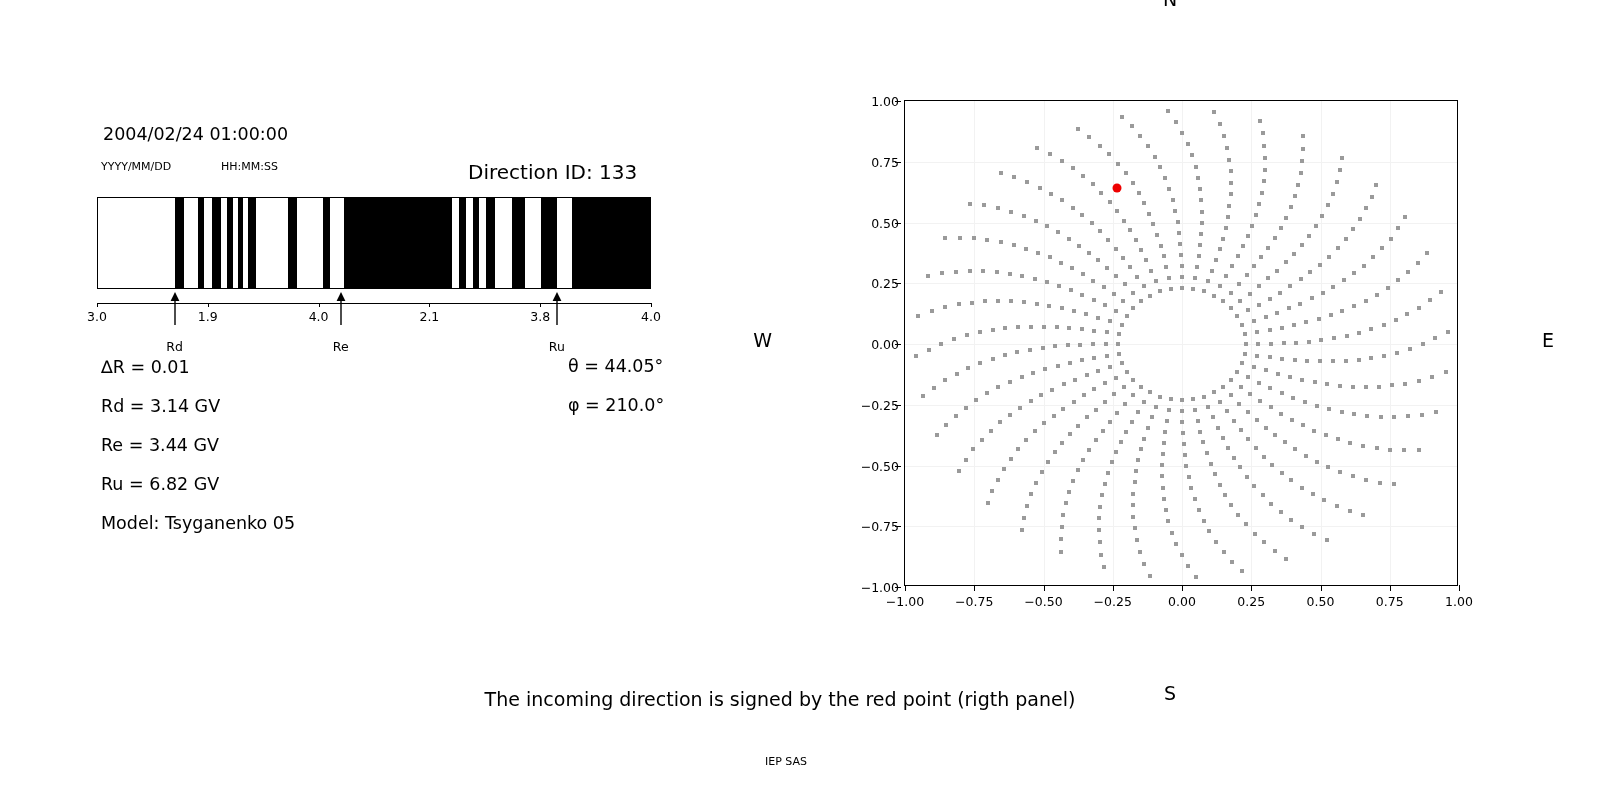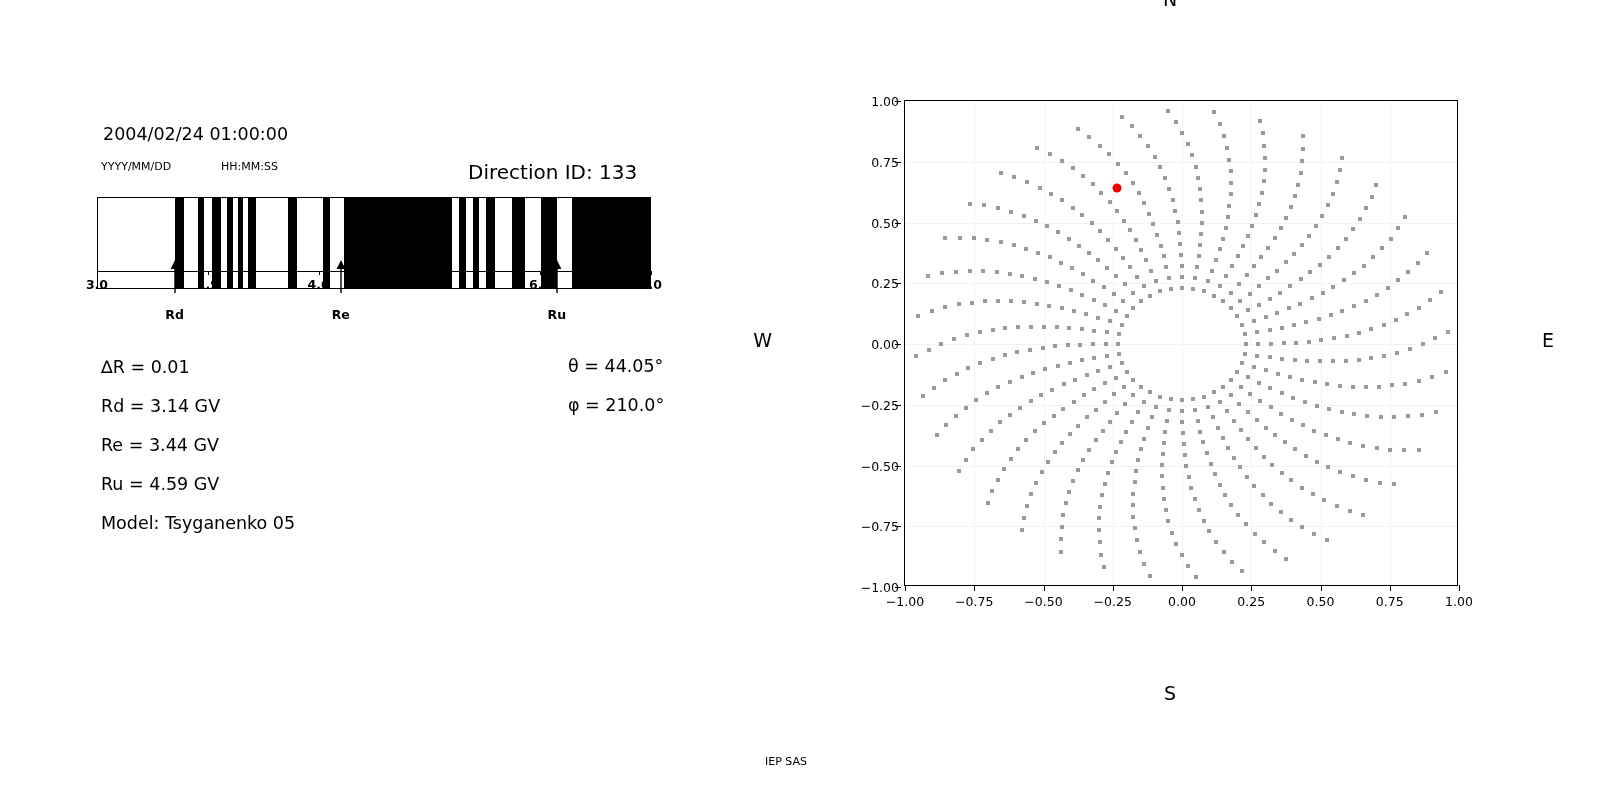--- a/index.html
+++ b/index.html
@@ -51,22 +51,22 @@
   .band {
     position: absolute;
     top: 0;
     height: 100%;
     background: #000000;
   }
 
   
   #spectrum-axis {
     position: absolute;
-    left: 97px; top: 271px;
-    width: 554px; height: 60px; font-weight: bold;
+    left: 97px; top: 303px;
+    width: 554px; height: 60px;
   }
   .axis-line {
     position: absolute;
     left: 0; top: 0;
     width: 100%; height: 1px;
     background: #000;
   }
   .axis-tick {
     position: absolute;
     top: 0;
@@ -236,21 +236,21 @@
     <div class="axis-line"></div>
   <div class="axis-tick" style="left: 0px;"></div>
       <div class="axis-tick-label" style="left: 0px;">3.0</div>
       <div class="axis-tick" style="left: 110.8px;"></div>
       <div class="axis-tick-label" style="left: 110.8px;">1.9</div>
       <div class="axis-tick" style="left: 221.6px;"></div>
       <div class="axis-tick-label" style="left: 221.6px;">4.0</div>
       <div class="axis-tick" style="left: 332.4px;"></div>
       <div class="axis-tick-label" style="left: 332.4px;">2.1</div>
       <div class="axis-tick" style="left: 443.2px;"></div>
-      <div class="axis-tick-label" style="left: 443.2px;">6.8</div>
+      <div class="axis-tick-label" style="left: 443.2px;">3.8</div>
       <div class="axis-tick" style="left: 554px;"></div>
       <div class="axis-tick-label" style="left: 554px;">4.0</div>
       <svg class="marker-arrow" viewBox="0 0 14 34" style="left: 77.56px;">
         <line x1="7" y1="34" x2="7" y2="6" stroke="#000" stroke-width="1.4"></line>
         <polygon points="7,1 2.6,10 11.4,10" fill="#000"></polygon>
       </svg>
       <div class="marker-label" style="left: 77.56px;">Rd</div>
       <svg class="marker-arrow" viewBox="0 0 14 34" style="left: 243.76px;">
         <line x1="7" y1="34" x2="7" y2="6" stroke="#000" stroke-width="1.4"></line>
         <polygon points="7,1 2.6,10 11.4,10" fill="#000"></polygon>
@@ -259,21 +259,21 @@
       <svg class="marker-arrow" viewBox="0 0 14 34" style="left: 459.82px;">
         <line x1="7" y1="34" x2="7" y2="6" stroke="#000" stroke-width="1.4"></line>
         <polygon points="7,1 2.6,10 11.4,10" fill="#000"></polygon>
       </svg>
       <div class="marker-label" style="left: 459.82px;">Ru</div>
     </div>
 
   <div class="param param-left" style="top:357px">∆R = 0.01</div>
   <div class="param param-left" style="top:396px">Rd = 3.14 GV</div>
   <div class="param param-left" style="top:435px">Re = 3.44 GV</div>
-  <div class="param param-left" style="top:474px">Ru = 4.59 GV</div>
+  <div class="param param-left" style="top:474px">Ru = 6.82 GV</div>
   <div class="param param-left" style="top:513px">Model: Tsyganenko 05</div>
   <div class="param param-right" style="top:356px">θ = 44.05°</div>
   <div class="param param-right" style="top:395px">φ = 210.0°</div>
 </div>
 
 <div id="right-panel">
   <div id="plot-frame">
     <div id="red-point" style="left: 211.905px; top: 87.48px; background: rgb(238, 0, 0);"></div>
   <div class="gridline-v" style="left: 69.25px;"></div>
       <div class="gridline-v" style="left: 138.5px;"></div>
@@ -939,14 +939,15 @@
       <div class="dot" style="left: 263.083px; top: 10.0397px;"></div>
     </div>
 
   <div class="compass" id="compass-n">N</div>
   <div class="compass" id="compass-s">S</div>
   <div class="compass" id="compass-w">W</div>
   <div class="compass" id="compass-e">E</div>
 </div>
 
 <div id="caption">
+  <div class="caption-line">The incoming direction is signed by the red point (rigth panel)</div>
 </div>
 <div id="footer">IEP SAS</div>
 
 </body></html>

